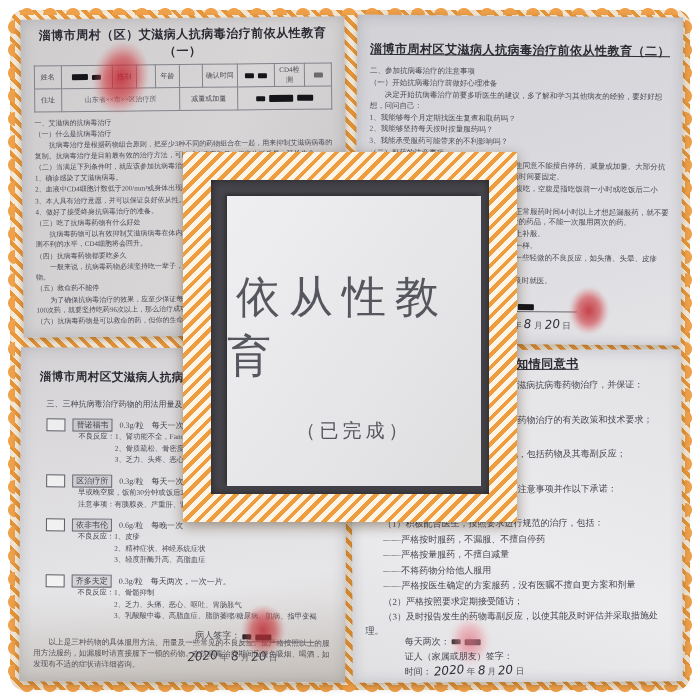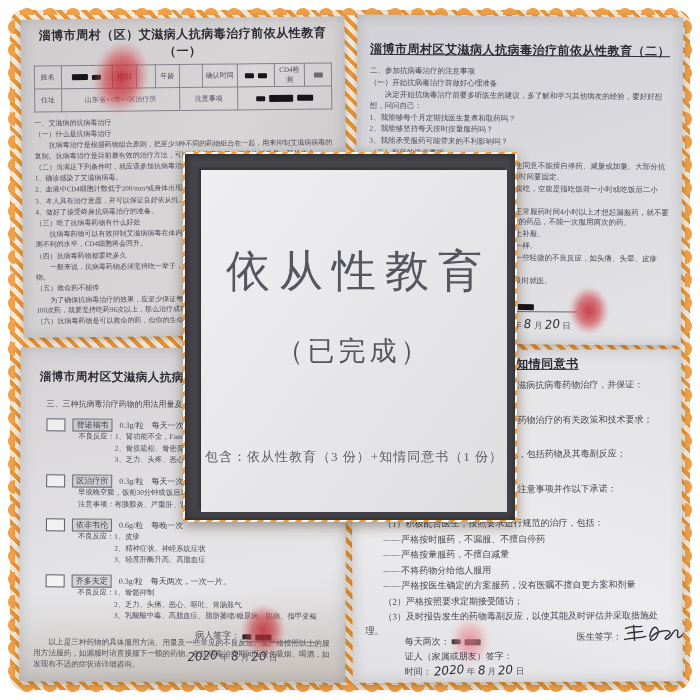--- a/index.html
+++ b/index.html
@@ -29,29 +29,29 @@
         background:linear-gradient(115deg,#cfccce 0%,#d8d5d6 55%,#c9c6c8 100%);}
   .p-tr{left:356px;top:16px;width:326px;height:328px;transform:rotate(.5deg);
         background:linear-gradient(160deg,#d2d1d6 0%,#dcdbdf 60%,#e4e3e6 100%);}
   .p-bl{left:20px;top:348px;width:326px;height:334px;transform:rotate(.3deg);
         background:linear-gradient(170deg,#d4d2d5 0%,#e6e5e7 70%,#d8d4d2 100%);}
   .p-bl::after{content:"";position:absolute;left:0;right:0;bottom:0;height:90px;
         background:linear-gradient(rgba(0,0,0,0),rgba(120,110,95,.22));}
   .p-br{left:352px;top:350px;width:330px;height:332px;transform:rotate(-.3deg);
         background:linear-gradient(200deg,#e2e1e4 0%,#ecebee 60%,#e0dfe2 100%);}
   
-  .p-c{left:183px;top:152px;width:334px;height:370px;z-index:6;padding:2px;box-sizing:border-box;
+  .p-c{left:183px;top:152px;width:334px;height:370px;z-index:6;padding:28px;box-sizing:border-box;
        background:repeating-linear-gradient(-45deg,#ef9c3e 0 4px,#fcf4e7 4px 9px);
        box-shadow:0 4px 12px rgba(60,40,10,.45);}
   .c-backing{width:100%;height:100%;background:#45454b;box-sizing:border-box;
              padding:16px 8px 8px 16px;box-shadow:inset 0 0 8px rgba(0,0,0,.5);}
   .c-paper{width:100%;height:100%;background:linear-gradient(125deg,#efeff1 0%,#e6e6e9 55%,#dededf 100%);
            display:flex;flex-direction:column;align-items:center;box-shadow:-2px -2px 4px rgba(0,0,0,.35);}
   .c-title{margin-top:72px;font-size:44px;letter-spacing:9px;color:#56565e;text-indent:9px;}
-  .c-status{margin-top:32px;font-size:27px;letter-spacing:4px;color:#55555d;}
+  .c-status{margin-top:32px;font-size:19px;letter-spacing:4px;color:#55555d;}
   .c-note{margin-top:79px;font-size:13px;color:#5d5d66;letter-spacing:1px;}
   
   .doc-title{text-align:center;font-weight:bold;color:#2b2b33;font-size:12px;letter-spacing:.5px;
              margin:8px 6px 4px;}
   .u{text-decoration:underline;}
   .lines{padding:0 13px;}
   .line{white-space:pre-wrap;font-size:7px;line-height:1.46;color:#4a4a54;margin-bottom:1px;}
   .p-tr .line{font-size:7.5px;line-height:1.45;}
   .p-br .line{font-size:9px;line-height:1.5;color:#45454f;}
   .intro .line{margin-bottom:21px;}
@@ -116,21 +116,21 @@
         <th>年龄</th>
         <td></td>
         <th>确认时间</th>
         <td><span class="redact r-sm"></span><span class="redact r-sm"></span></td>
         <th>CD4检测</th>
         <td><span class="redact r-sm" style="opacity:.55"></span></td>
       </tr>
       <tr>
         <th>住址</th>
         <td colspan="4" style="color:#60606a">山东省××市××区治疗所</td>
-        <th colspan="2">注意事项</th>
+        <th colspan="2">减量或加量</th>
         <td colspan="3"><span class="redact r-sm"></span><span class="redact r-lg"></span><span class="redact r-md"></span></td>
       </tr>
     </tbody>
       </table>
     <div class="lines">
         <div class="line">一、艾滋病的抗病毒治疗</div>
         <div class="line">（一）什么是抗病毒治疗</div>
         <div class="line">　　抗病毒治疗是根据药物组合原则，把至少3种不同的药物组合在一起，用来抑制艾滋病病毒的复制。抗病毒治疗是目前最有效的治疗方法，可以减少病毒数量，提高生活质量，延长生命。</div>
         <div class="line">（二）当满足下列条件时，就应该参加抗病毒治疗。</div>
         <div class="line">1、确诊感染了艾滋病病毒。</div>
@@ -265,25 +265,20 @@
         <div class="line">　　——不将药物分给他人服用</div>
         <div class="line">　　——严格按医生确定的方案服药，没有医嘱不擅自更方案和剂量</div>
         <div class="line">　　（2）严格按照要求定期接受随访；</div>
         <div class="line">　　（3）及时报告发生的药物毒副反应，以使其能及时评估并采取措施处理。</div>
       </div>
 
     <div class="sigrow" style="left:52px;bottom:34px;">
       <span>每天两次：</span><span class="redact r-sm"></span><span class="redact r-md"></span>
     </div>
     <div class="thumb thumb-light" style="left:96px;bottom:16px;width:42px;height:50px;"></div>
-    <div class="sigrow" style="left:224px;bottom:36px;">
-      <span>医生签字：</span><svg width="62" height="24" viewBox="0 0 62 24" style="vertical-align:-6px">
-          <path d="M4 7 C10 4 15 6 20 5 M6 12 C12 10 16 11 21 10 M3 18 C12 16 18 17 24 15 M12 4 L13 19 M28 15 C30 6 34 4 36 8 C38 12 34 19 30 19 C26 19 31 12 40 10 C49 8 51 12 45 15 C41 18 46 21 51 12 C54 7 57 8 56 13 C55 18 59 17 61 13" stroke="#2c2c3a" stroke-width="1.4" fill="none" stroke-linecap="round"></path>
-        </svg>
-    </div>
     <div class="sigrow" style="left:52px;bottom:19px;margin-top:12px;">
       <span>证人（家属或朋友）签字：</span>
     </div>
     <div class="sigrow" style="left:52px;bottom:4px;">
       <span>时间：</span>
       <span class="hand">2020</span>
       <span class="printd">年</span>
       <span class="hand">8</span>
       <span class="printd">月</span>
       <span class="hand">20</span>

